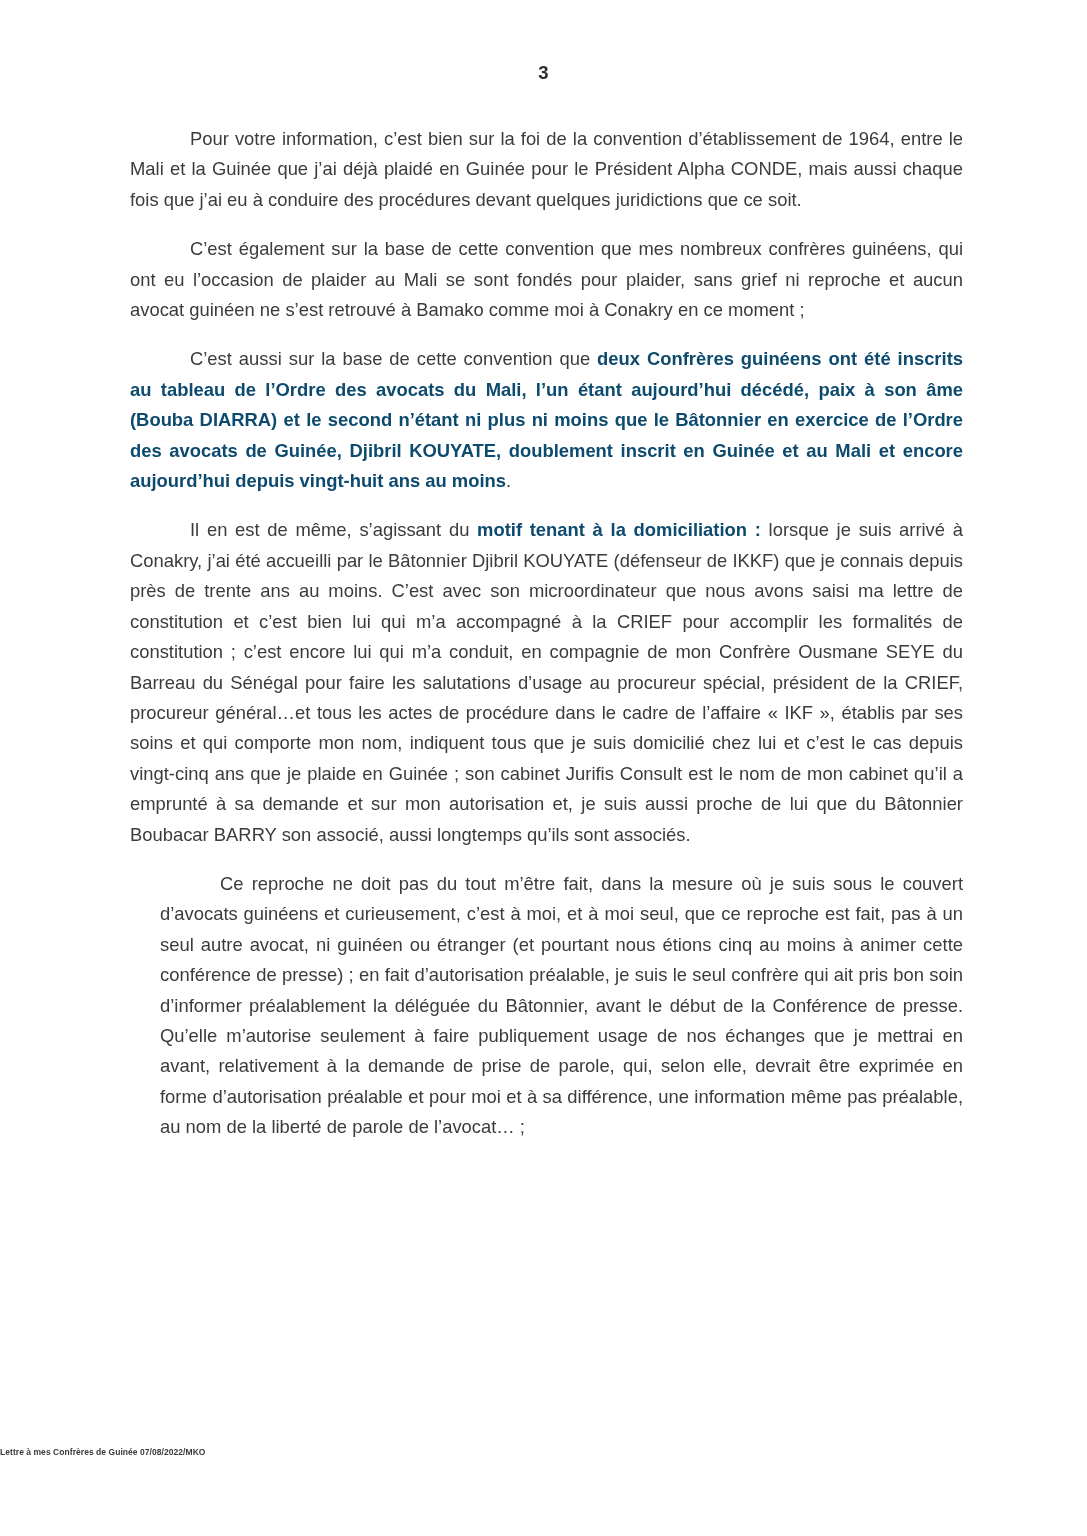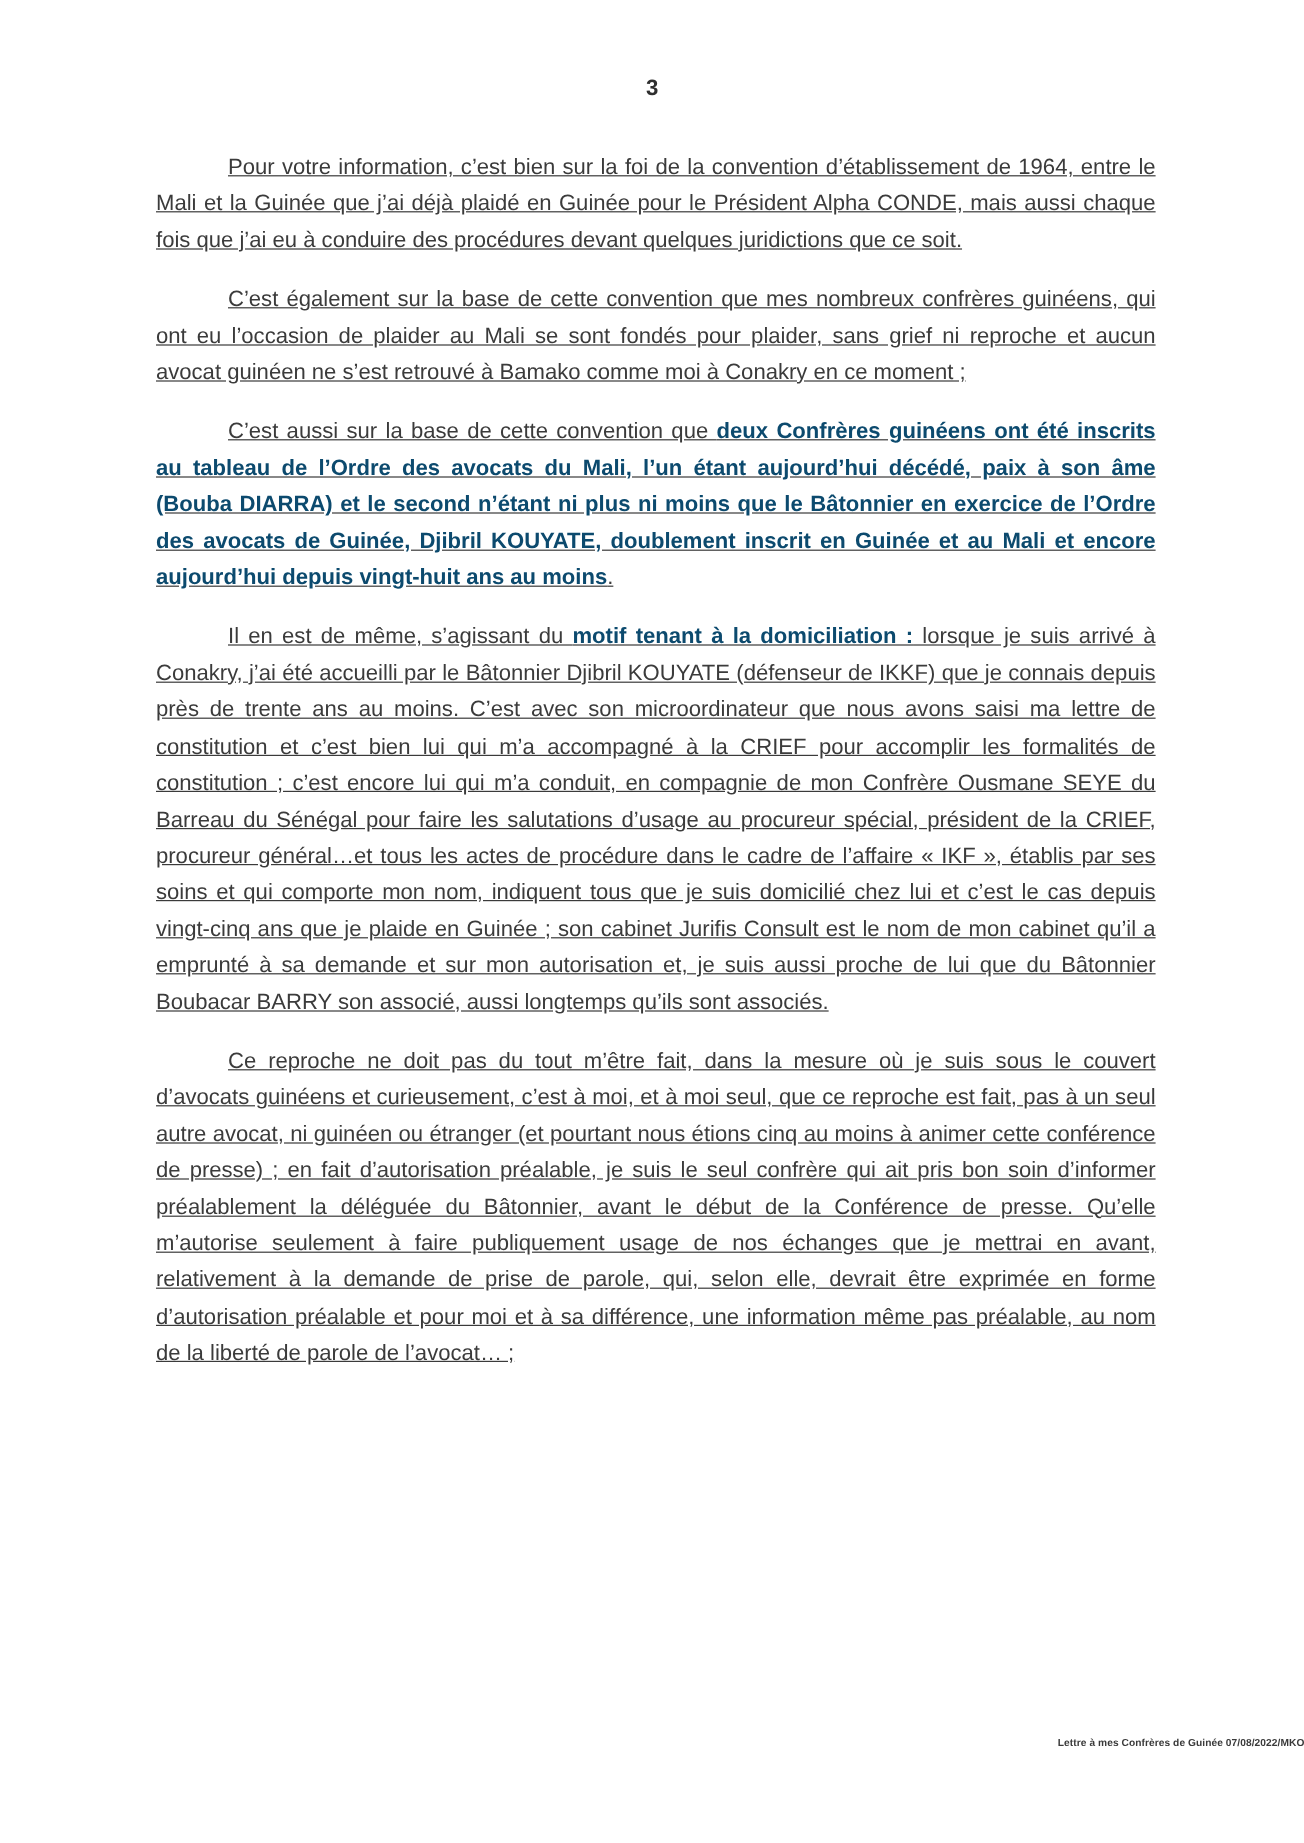--- a/index.html
+++ b/index.html
@@ -37,40 +37,40 @@
   p.para {
     margin: 0 0 19px 0;
     font-size: 18.4px;
     line-height: 30.4px;
     text-align: justify;
     text-justify: inter-word;
     text-indent: 60px;
     color: #3b3b3b;
     -webkit-hyphens: none;
     hyphens: none;
-    text-decoration: underline;
   }
   p.para:last-child {
     margin-bottom: 0;
+    margin-left: 30px;
   }
   p.para b, p.para strong {
     font-weight: bold;
     color: #0c4a6e;
   }
   sup {
     font-size: 0.62em;
     vertical-align: super;
     line-height: 0;
   }
   .footer {
     position: absolute;
     left: 0;
     top: 1447px;
     width: 1087px;
-    text-align: right;
+    text-align: left;
     font-size: 8.5px;
     font-weight: bold;
     color: #3a3a3a;
     letter-spacing: 0.05px;
   }
 </style>
 </head>
 <body>
 
 <div class="page">

